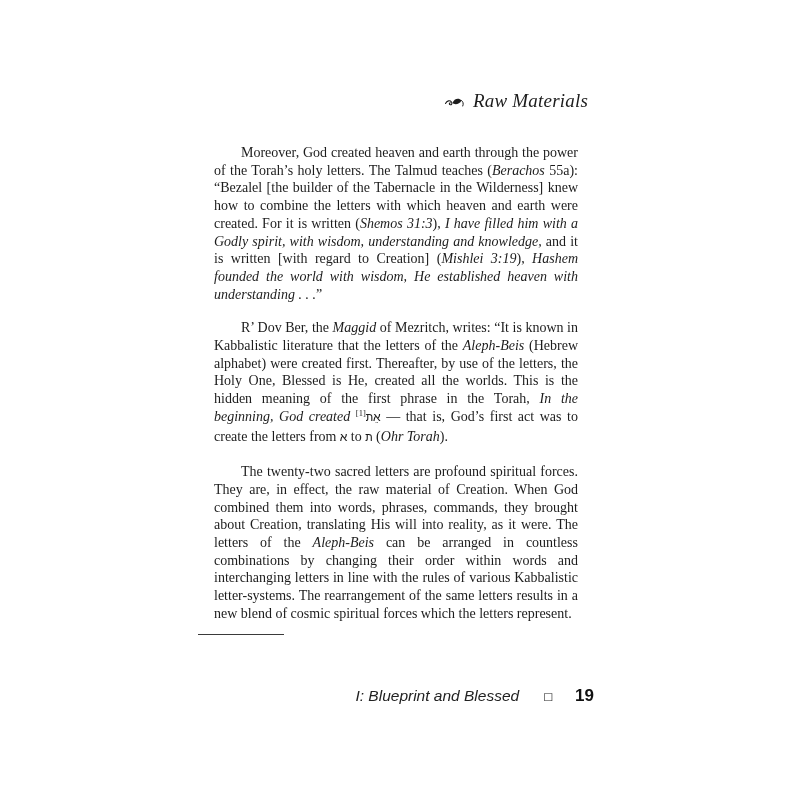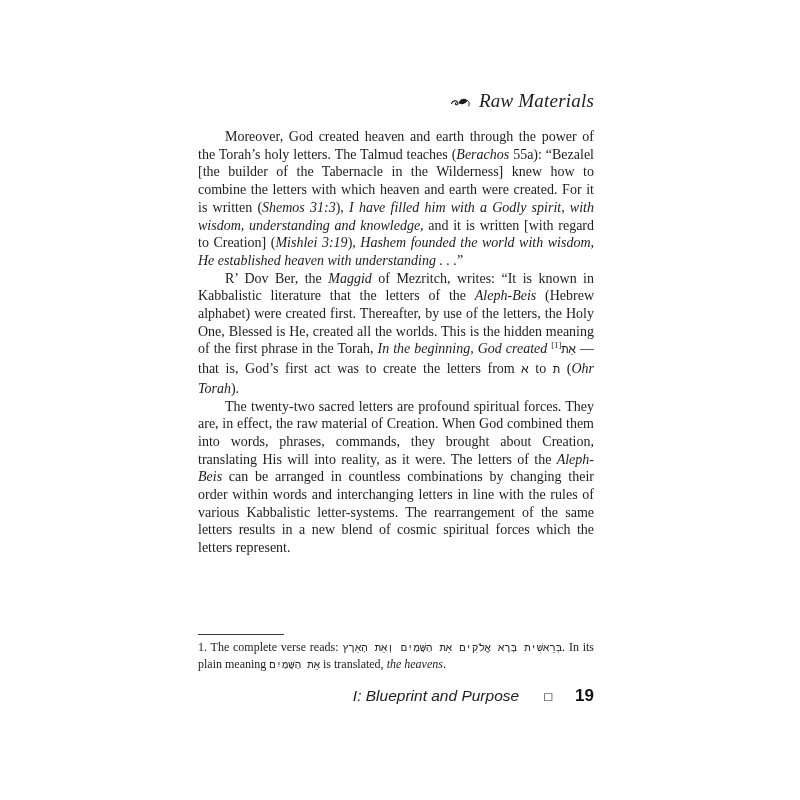--- a/index.html
+++ b/index.html
@@ -16,21 +16,21 @@
     top: 90px;
     width: 396px;
     height: 640px;
     font-family: "Liberation Serif", serif;
     color: #1c1c1c;
   }
   
   .running-head {
     position: absolute;
     top: 0;
-    right: 0;
+    right: 6px;
     display: flex;
     align-items: center;
     gap: 7px;
   }
   .running-head .title {
     font-style: italic;
     font-size: 19px;
     letter-spacing: 0.2px;
   }
   .fleuron {
@@ -41,21 +41,21 @@
   .body-text {
     position: absolute;
     top: 38px;
     left: 0;
     width: 396px;
     font-size: 14px;
     line-height: 17.7px;
     text-align: justify;
   }
   .body-text p {
-    margin: 0;
+    margin: 16px;
     text-indent: 27px;
   }
   
   .run-n { font-style: normal; }
   .run-i { font-style: italic; }
   .run-h {
     font-family: Liberation Mono, monospace;
     font-size: 0.88em;
   }
   .run-sup {
@@ -126,22 +126,21 @@
   </div>
 
   <div class="body-text">
     <p><span class="run-n">Moreover, God created heaven and earth through the power of the Torah’s holy letters. The Talmud teaches (</span><span class="run-i">Berachos</span><span class="run-n"> 55a): “Bezalel [the builder of the Tabernacle in the Wilderness] knew how to combine the letters with which heaven and earth were created. For it is written (</span><span class="run-i">Shemos 31:3</span><span class="run-n">), </span><span class="run-i">I have filled him with a Godly spirit, with wisdom, understanding and knowledge,</span><span class="run-n"> and it is written [with regard to Creation] (</span><span class="run-i">Mishlei 3:19</span><span class="run-n">), </span><span class="run-i">Hashem founded the world with wisdom, He established heaven with understanding . . .</span><span class="run-n">”</span></p>
     <p><span class="run-n">R’ Dov Ber, the </span><span class="run-i">Maggid</span><span class="run-n"> of Mezritch, writes: “It is known in Kabbalistic literature that the letters of the </span><span class="run-i">Aleph-Beis</span><span class="run-n"> (Hebrew alphabet) were created first. Thereafter, by use of the letters, the Holy One, Blessed is He, created all the worlds. This is the hidden meaning of the first phrase in the Torah, </span><span class="run-i">In the beginning, God created</span><span class="run-n"> </span><span class="run-h">אֵת</span><span class="run-sup">[1]</span><span class="run-n"> — that is, God’s first act was to create the letters from </span><span class="run-h">א</span><span class="run-n"> to </span><span class="run-h">ת</span><span class="run-n"> (</span><span class="run-i">Ohr Torah</span><span class="run-n">).</span></p>
     <p><span class="run-n">The twenty-two sacred letters are profound spiritual forces. They are, in effect, the raw material of Creation. When God combined them into words, phrases, commands, they brought about Creation, translating His will into reality, as it were. The letters of the </span><span class="run-i">Aleph-Beis</span><span class="run-n"> can be arranged in countless combinations by changing their order within words and interchanging letters in line with the rules of various Kabbalistic letter-systems. The rearrangement of the same letters results in a new blend of cosmic spiritual forces which the letters represent.</span></p>
   </div>
 
   <div class="footnote">
     <div class="footnote-rule"></div>
-    <div class="footnote-text"><span class="run-n">1. The complete verse reads: </span><span class="run-h">בְּרֵאשִׁית בָּרָא אֱלֹקִים אֵת הַשָּׁמַיִם וְאֵת הָאָרֶץ</span><span class="run-n">. In its plain meaning </span><span class="run-h">אֵת הַשָּׁמַיִם</span><span class="run-n"> is translated, </span><span class="run-i">the heavens</span><span class="run-n">.</span></div>
   </div>
 
   <div class="page-footer">
-    <span class="footer-section">I: Blueprint and Purpose</span>
+    <span class="footer-section">I: Blueprint and Blessed</span>
     <span class="footer-square">□</span>
     <span class="footer-pagenum">19</span>
   </div>
 
 </div>
 
 </body></html>

